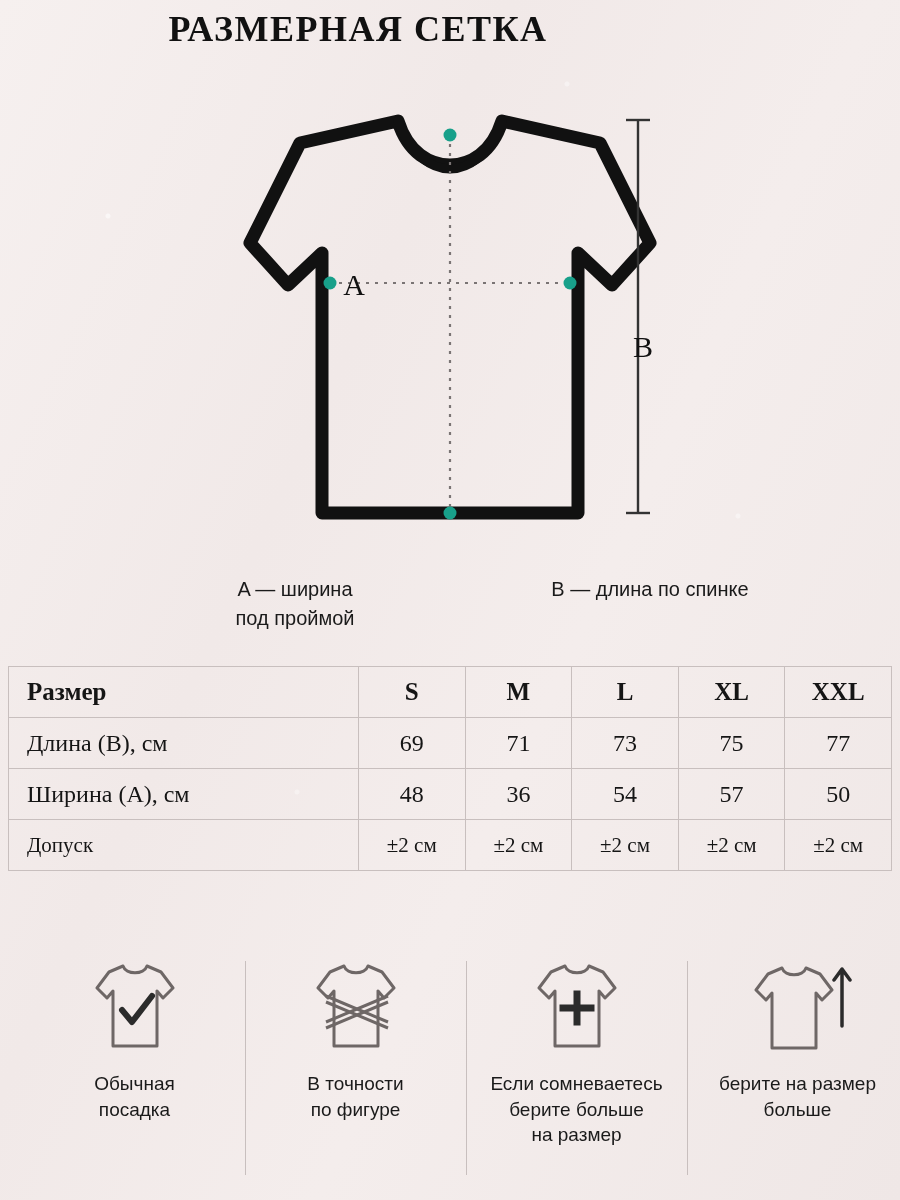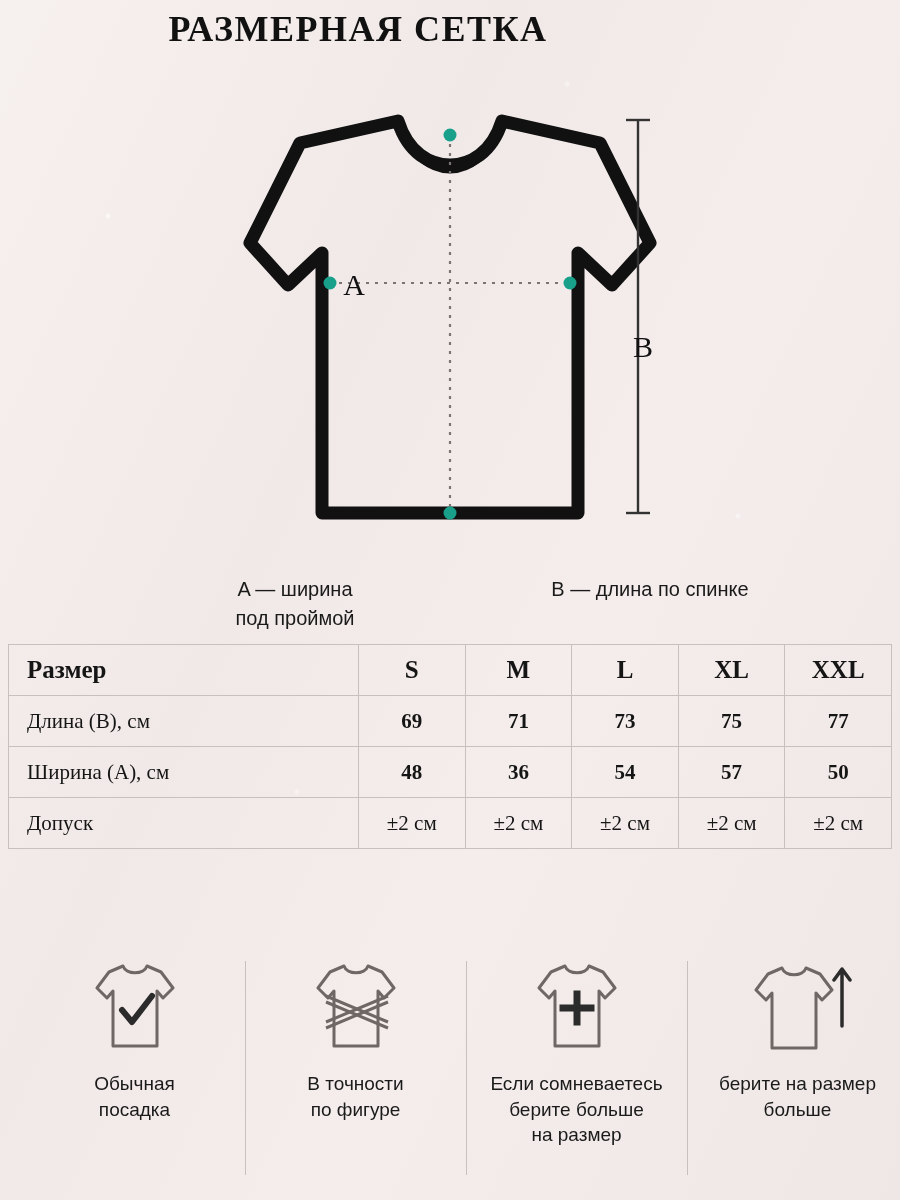--- a/index.html
+++ b/index.html
@@ -62,49 +62,49 @@
     position: absolute;
     text-align: center;
     line-height: 1.45;
   }
   .legend .col.a { left: 130px; width: 330px; }
   .legend .col.b { left: 450px; width: 400px; }
 
   
   .table-wrap {
     position: absolute;
-    top: 644px;
+    top: 666px;
     left: 8px;
     width: 884px;
   }
   table.sizes {
     border-collapse: collapse;
     width: 884px;
     font-family: "Liberation Serif", serif;
     table-layout: fixed;
   }
   table.sizes th, table.sizes td {
     border: 1px solid #c8bfbe;
     height: 48px;
     text-align: center;
-    font-size: 21px;
+    font-size: 24px;
     color: #151515;
     background: transparent;
   }
   table.sizes th.rowhead, table.sizes td.rowhead {
     text-align: left;
     padding-left: 18px;
     width: 330px;
   }
   table.sizes thead th {
     font-weight: bold;
     font-size: 25px;
   }
   table.sizes tbody td.val {
-    font-weight: bold;
+    font-weight: normal;
   }
   table.sizes tbody tr.tolerance td {
     font-weight: normal;
     font-size: 21px;
   }
   table.sizes tbody tr.tolerance td.rowhead,
   table.sizes thead th.rowhead {
     font-weight: bold;
   }
   table.sizes tbody tr.tolerance td.rowhead { font-weight: normal; }

